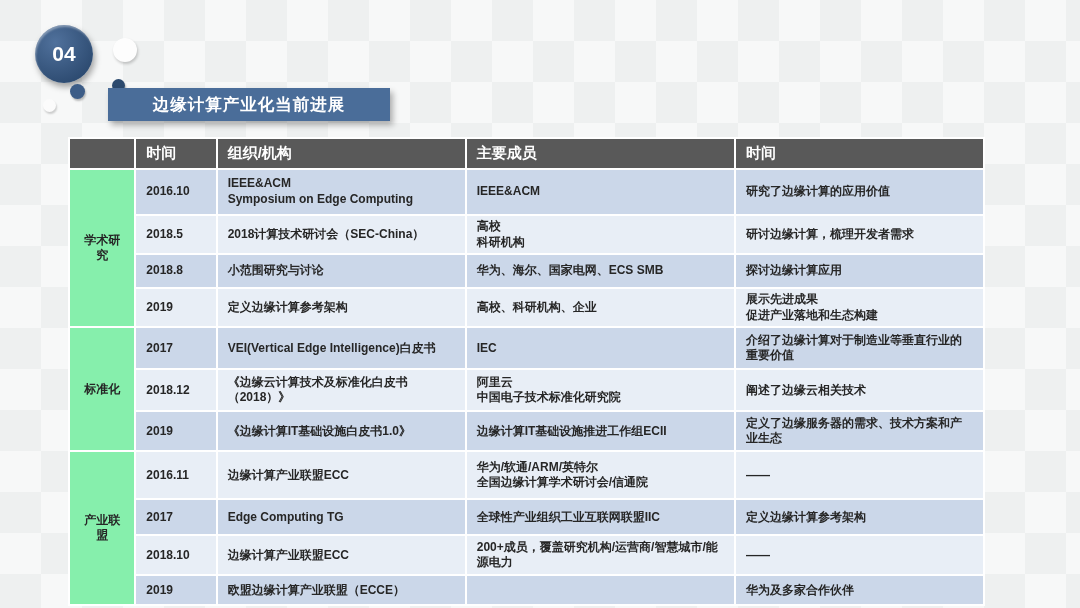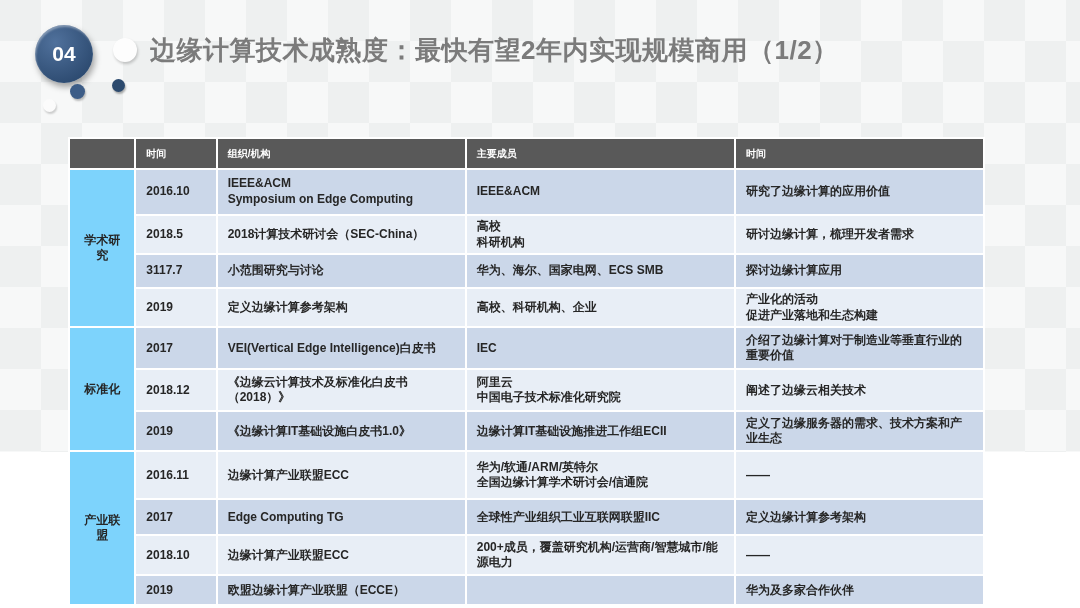--- a/index.html
+++ b/index.html
@@ -1,17 +1,17 @@
 <!DOCTYPE html>
 <html><head>
 <meta charset="utf-8">
 <style>
   html,body{margin:0;padding:0;width:1080px;height:608px;overflow:hidden;
     font-family:"Liberation Sans","DejaVu Sans",sans-serif;}
-  .slide{position:relative;width:1080px;height:452px;
+  .slide{position:relative;width:1080px;height:608px;
     background-color:#f4f5f5;
     background-image:conic-gradient(#f7f8f8 0 90deg,#eef0f0 90deg 180deg,#f7f8f8 180deg 270deg,#eef0f0 270deg 360deg);
     background-size:82px 82px;}
   
   .num-circle{position:absolute;left:35px;top:25px;width:58px;height:58px;border-radius:50%;
     background:radial-gradient(circle at 35% 30%,#50719c,#2e4c72 75%);
     box-shadow:2px 4px 6px rgba(0,0,0,.35), inset 1px 2px 2px rgba(255,255,255,.35);
     color:#fff;font-size:21px;font-weight:bold;display:flex;align-items:center;justify-content:center;}
   .dot{position:absolute;border-radius:50%;}
   .dot-white-lg{left:113px;top:38px;width:24px;height:24px;background:#fdfdfd;box-shadow:1px 2px 3px rgba(0,0,0,.2);}
@@ -21,43 +21,43 @@
   .page-title{position:absolute;left:150px;top:33px;width:860px;margin:0;
     font-size:26px;font-weight:bold;color:#7b7b7b;letter-spacing:.5px;white-space:nowrap;}
   .banner{position:absolute;left:108px;top:88px;width:282px;height:33px;background:#4a6d99;
     color:#fff;font-size:16.5px;font-weight:bold;text-align:center;line-height:33px;letter-spacing:1px;
     box-shadow:3px 4px 6px rgba(0,0,0,.3);}
   .intro{position:absolute;left:396px;top:84px;width:592px;margin:0;
     font-size:13.5px;line-height:1.6;color:#3a3a3a;}
   
   table.progress{position:absolute;left:68px;top:137px;width:917px;
     border-collapse:separate;border-spacing:2px;background:#ffffff;table-layout:fixed;}
-  table.progress th{background:#595959;color:#ffffff;font-size:10px;font-weight:bold;
+  table.progress th{background:#595959;color:#ffffff;font-size:15px;font-weight:bold;
     text-align:left;padding:6px 10px;height:17px;line-height:1.1;}
   table.progress td{font-size:12px;font-weight:bold;color:#262626;line-height:1.3;
     padding:3px 10px;vertical-align:middle;white-space:pre-line;word-break:break-word;}
   td.shade-dark{background:#cbd7e9;}
   td.shade-light{background:#e8eef6;}
-  td.group-cell{background:#7dd3fc;text-align:center;font-size:13px;}
+  td.group-cell{background:#86efac;text-align:center;font-size:13px;}
 </style>
 </head>
 <body>
 
 <div class="slide">
 
   <div class="num-circle">
     <span>04</span>
   </div>
   <div class="dot dot-white-lg"></div>
   <div class="dot dot-navy-sm"></div>
   <div class="dot dot-white-sm"></div>
   <div class="dot dot-navy-banner"></div>
 
-  <h1 class="page-title">边缘计算技术成熟度：最快有望2年内实现规模商用（1/2）</h1>
 
+  <div class="banner">边缘计算产业化当前进展</div>
 
 
   <table class="progress">
     <colgroup>
       <col style="width:64px">
         <col style="width:79px">
         <col style="width:246px">
       <col style="width:266px">
         <col style="width:246px">
     </colgroup>
@@ -80,30 +80,30 @@
           <td class="shade-dark">研究了边缘计算的应用价值</td>
         </tr>
         <tr style="height: 32px; padding-left: 30px;">
           <td class="shade-light">2018.5</td>
           <td class="shade-light">2018计算技术研讨会（SEC-China）</td>
           <td class="shade-light">高校
 科研机构</td>
           <td class="shade-light">研讨边缘计算，梳理开发者需求</td>
         </tr>
         <tr style="height: 32px;">
-          <td class="shade-dark">3117.7</td>
+          <td class="shade-dark">2018.8</td>
           <td class="shade-dark">小范围研究与讨论</td>
           <td class="shade-dark">华为、海尔、国家电网、ECS SMB</td>
           <td class="shade-dark">探讨边缘计算应用</td>
         </tr>
         <tr style="height: 36px;">
           <td class="shade-light">2019</td>
           <td class="shade-light">定义边缘计算参考架构</td>
           <td class="shade-light">高校、科研机构、企业</td>
-          <td class="shade-light">产业化的活动
+          <td class="shade-light">展示先进成果
 促进产业落地和生态构建</td>
         </tr>
         <tr style="height: 40px;">
           <td rowspan="3" class="group-cell">标准化</td>
           <td class="shade-dark">2017</td>
           <td class="shade-dark">VEI(Vertical Edge Intelligence)白皮书</td>
           <td class="shade-dark">IEC</td>
           <td class="shade-dark">介绍了边缘计算对于制造业等垂直行业的重要价值</td>
         </tr>
         <tr style="height: 40px;">

